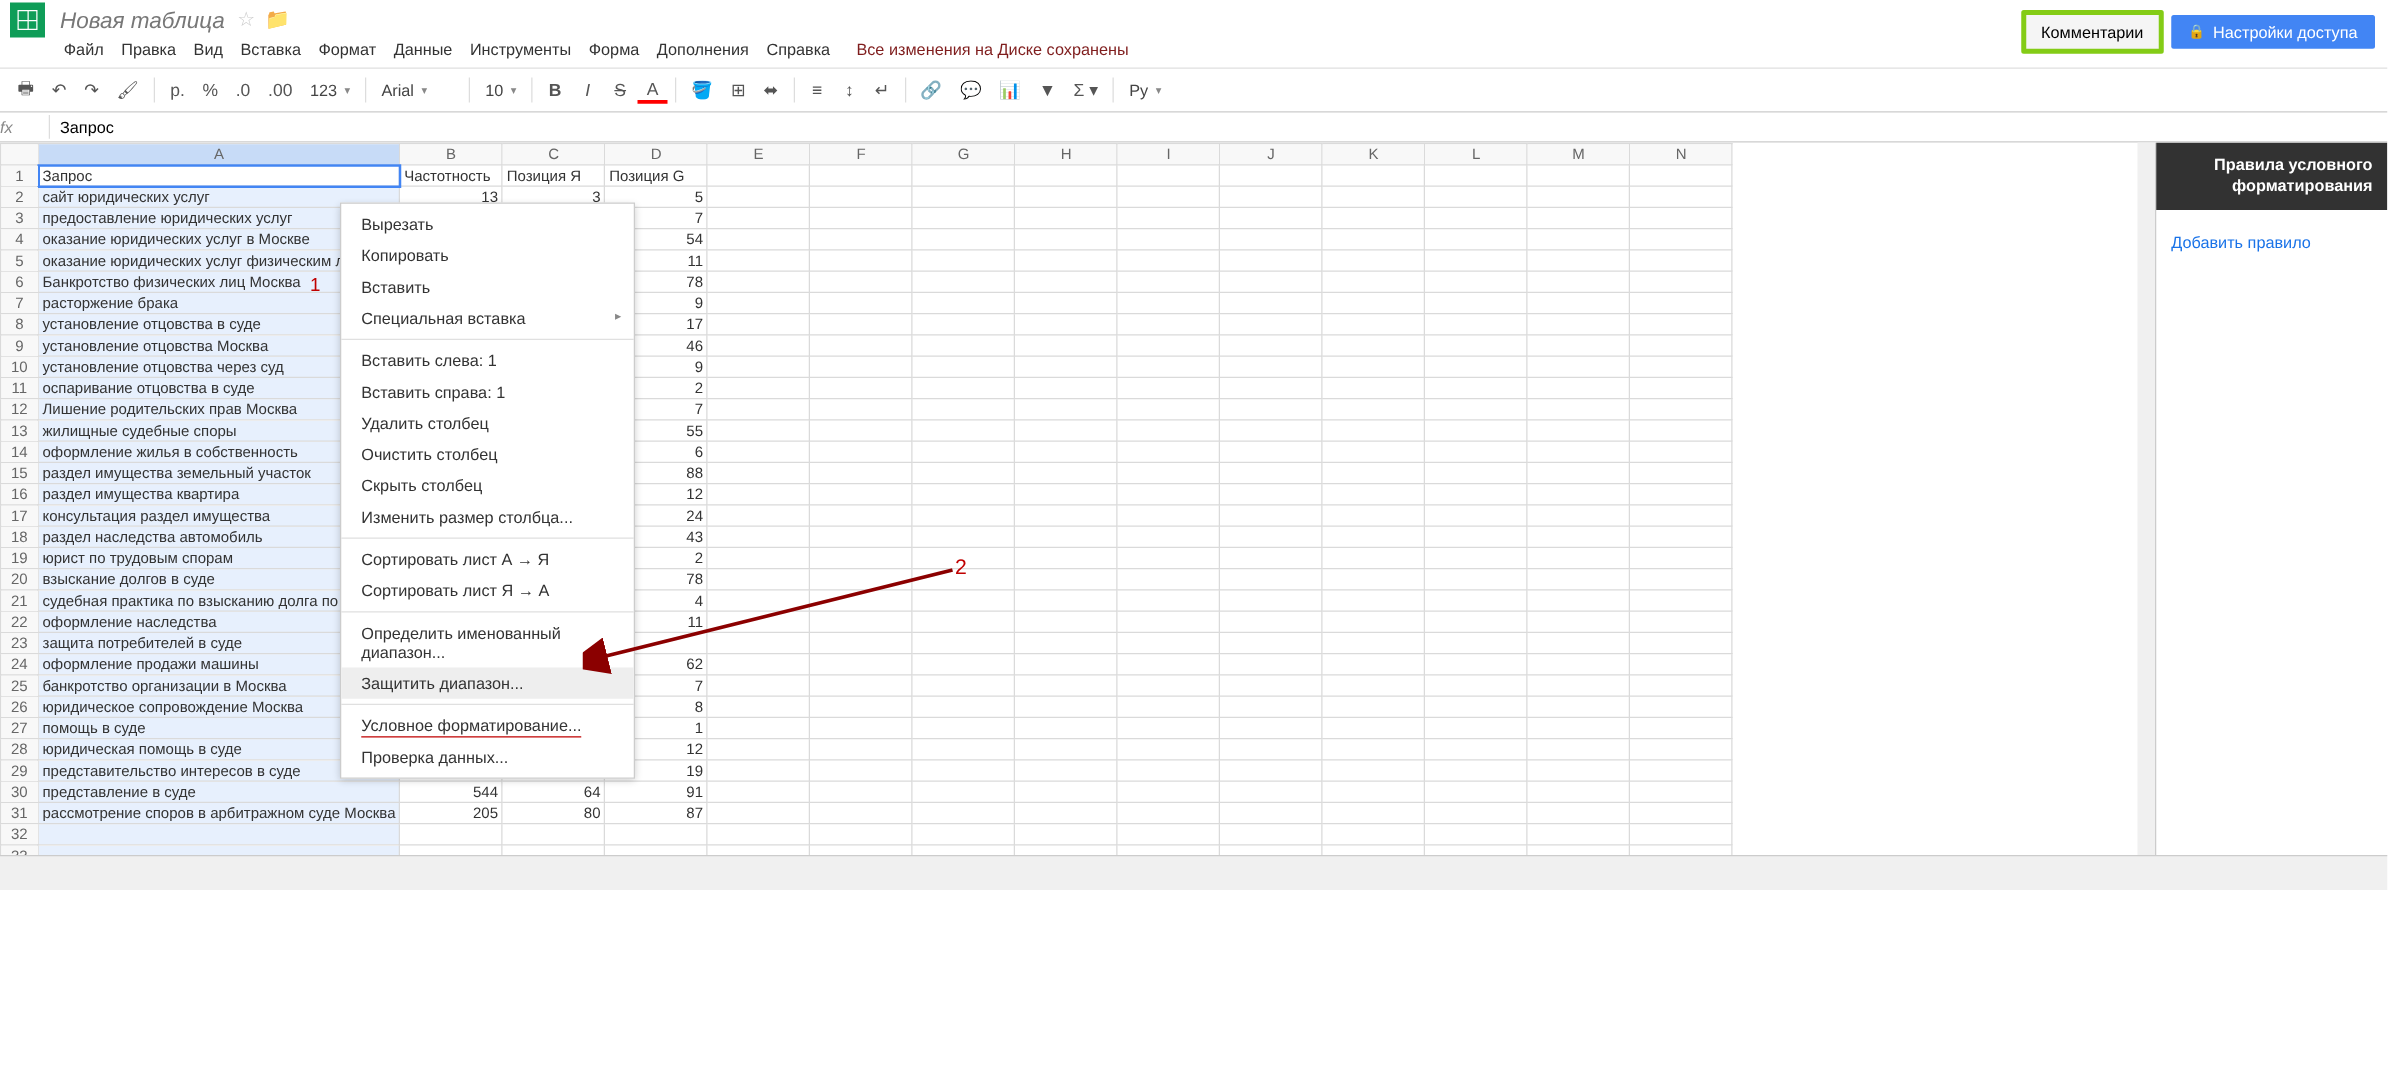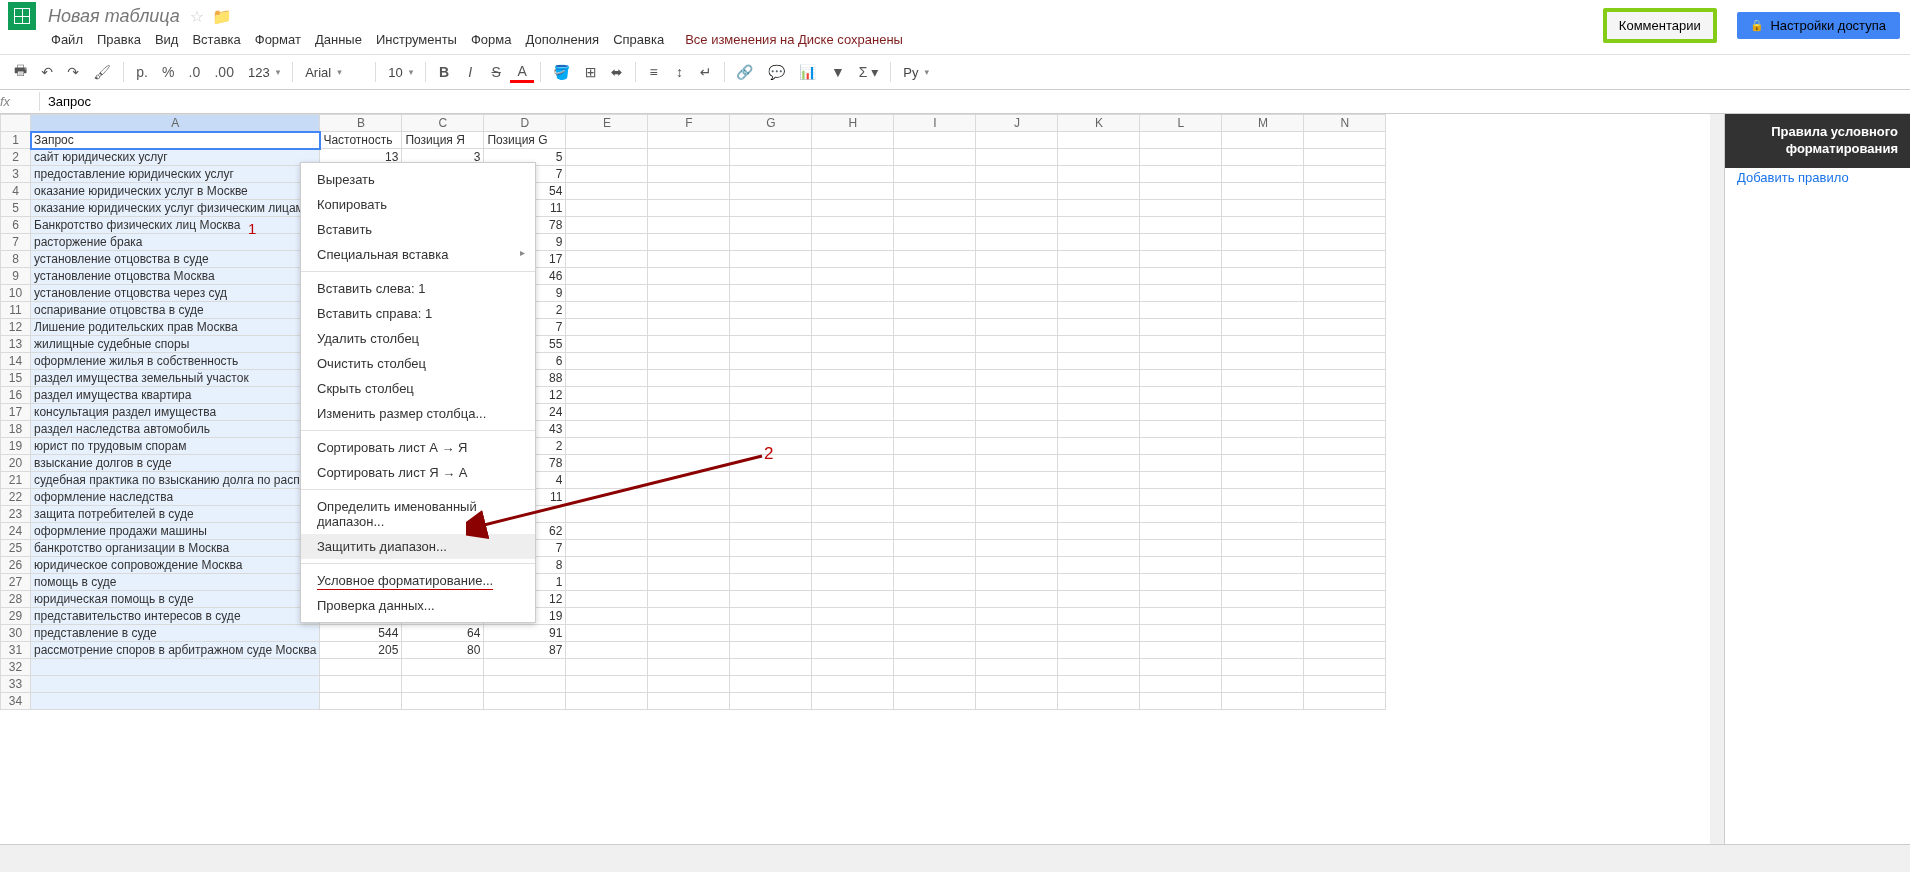--- a/index.html
+++ b/index.html
@@ -1,30 +1,30 @@
 <!DOCTYPE html>
 <html><head>
 <meta charset="utf-8">
 <style>
 * { margin: 0; padding: 0; box-sizing: border-box; }
 body { font-family: Arial, sans-serif; font-size: 13px; color: #333; background: #fff; overflow: hidden; }
-.app { display: flex; flex-direction: column; height: 872px; width: 1910px; position: relative; }
+.app { display: flex; flex-direction: column; height: 712px; width: 1910px; position: relative; }
 .titlebar { display: flex; align-items: center; padding: 6px 8px 4px 8px; height: 30px; }
 .app-icon { width: 28px; height: 28px; background: #0f9d58; display: flex; align-items: center; justify-content: center; margin-right: 12px; }
 .app-icon-inner { width: 16px; height: 16px; background: #fff; display: grid; grid-template-columns: 1fr 1fr; grid-template-rows: 1fr 1fr; gap: 1px; padding: 1px; }
 .app-icon-inner span { background: #0f9d58; }
 .doc-title { font-size: 18px; color: #777; font-style: italic; margin-right: 10px; }
 .star-icon { color: #ccc; font-size: 16px; margin-right: 8px; cursor: pointer; }
 .folder-icon { color: #888; font-size: 16px; cursor: pointer; }
 .menubar { display: flex; align-items: center; padding: 0 44px 6px 44px; height: 24px; font-size: 13px; color: #333; }
 .menu-item { padding: 2px 7px; cursor: pointer; }
 .save-status { color: #7f1d1d; font-size: 13px; margin-left: 14px; }
 .header-right { position: absolute; right: 10px; top: 8px; display: flex; align-items: center; gap: 6px; }
 .btn-comments { background: #f5f5f5; border: 4px solid #84cc16; padding: 6px 12px; font-size: 13px; cursor: pointer; border-radius: 2px; }
-.btn-share { background: #4285f4; color: #000000; border: none; padding: 6px 14px; font-size: 13px; cursor: pointer; border-radius: 2px; display: flex; align-items: center; gap: 6px; margin-left: 14px; }
+.btn-share { background: #4285f4; color: #ffffff; border: none; padding: 6px 14px; font-size: 13px; cursor: pointer; border-radius: 2px; display: flex; align-items: center; gap: 6px; }
 .btn-share::before { content: "🔒"; font-size: 11px; }
 .toolbar { display: flex; align-items: center; padding: 4px 8px; border-top: 1px solid #e0e0e0; border-bottom: 1px solid #ccc; height: 36px; gap: 2px; }
 .tb-btn { padding: 4px 6px; cursor: pointer; color: #555; font-size: 14px; display: flex; align-items: center; min-width: 24px; justify-content: center; }
 .tb-sep { width: 1px; height: 20px; background: #ddd; margin: 0 4px; }
 .tb-select { display: flex; align-items: center; padding: 2px 6px; cursor: pointer; font-size: 13px; color: #444; }
 .tb-select::after { content: "▾"; font-size: 9px; margin-left: 6px; color: #888; }
 .tb-font { min-width: 70px; }
 .formula-bar { display: flex; align-items: center; border-bottom: 1px solid #ccc; height: 24px; }
 .fx-label { width: 40px; text-align: left; font-style: italic; color: #888; border-right: 1px solid #ddd; font-size: 13px; padding: 2px 0; }
 .fx-input { flex: 1; padding: 2px 8px; font-size: 13px; border: none; outline: none; }
@@ -40,29 +40,29 @@
 .col-A { width: 262px; }
 .col-B, .col-C, .col-D { width: 82px; }
 .col-wide { width: 82px; }
 .grid td { padding: 1px 3px; white-space: nowrap; overflow: hidden; }
 .grid td.num { text-align: right; }
 .selected-col { background: #e7f0fd !important; }
 .selected-hdr { background: #c7dbf7 !important; }
 .active-cell { outline: 2px solid #4285f4; outline-offset: -1px; background: #fff !important; }
 .annotation1 { position: absolute; top: 106px; left: 248px; color: #c00000; font-size: 15px; font-weight: normal; z-index: 5; pointer-events: none; }
 .annotation2 { position: absolute; top: 444px; left: 764px; color: #c00000; font-size: 17px; font-weight: normal; z-index: 30; pointer-events: none; }
-.context-menu { position: absolute; top: 162px; left: 300px; width: 236px; background: #fff; border: 1px solid #ccc; box-shadow: 0 2px 6px rgba(0,0,0,0.2); z-index: 20; padding: 4px 0; font-size: 13px; }
+.context-menu { position: absolute; top: 162px; left: 272px; width: 236px; background: #fff; border: 1px solid #ccc; box-shadow: 0 2px 6px rgba(0,0,0,0.2); z-index: 20; padding: 4px 0; font-size: 13px; }
 .ctx-item { padding: 5px 16px; cursor: pointer; color: #333; position: relative; }
 .ctx-item.highlighted { background: #eee; }
 .ctx-sep { height: 1px; background: #e0e0e0; margin: 4px 0; }
 .ctx-item.submenu::after { content: "▸"; position: absolute; right: 10px; color: #888; font-size: 10px; }
 .ctx-item.underlined span { border-bottom: 1px solid #c00000; padding-bottom: 1px; }
 .sidebar { width: 186px; border-left: 1px solid #ccc; display: flex; flex-direction: column; background: #fff; }
 .sidebar-hdr { background: #323232; color: #fff; padding: 10px 12px; font-size: 13px; font-weight: bold; line-height: 1.3; text-align: right; }
-.sidebar-link { padding: 2px 12px; color: #1a73e8; font-size: 13px; cursor: pointer; }
+.sidebar-link { padding: 18px 12px; color: #1a73e8; font-size: 13px; cursor: pointer; }
 .arrow-svg { position: absolute; top: 450px; left: 466px; z-index: 25; pointer-events: none; }
 .tab-bar { height: 28px; border-top: 1px solid #ccc; background: #f0f0f0; }
 .scroll-track { position: absolute; right: 0; top: 0; bottom: 0; width: 14px; background: #f0f0f0; }
 </style>
 </head>
 <body>
 
 <div class="app">
 
   <div class="titlebar">

